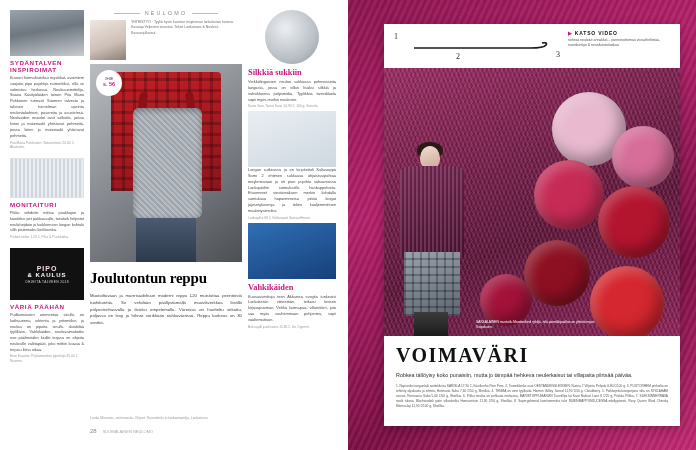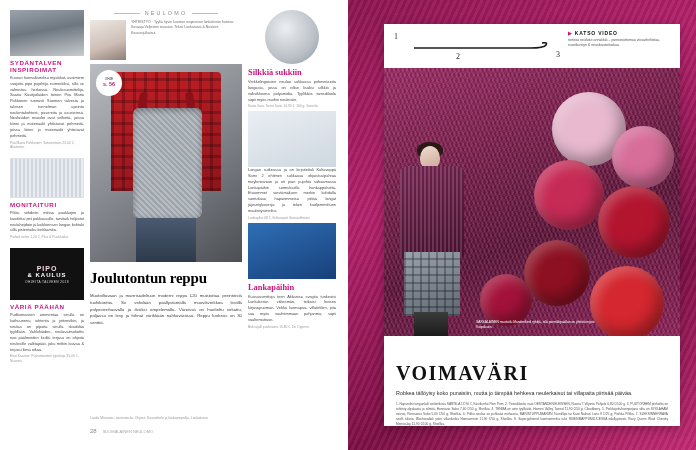--- a/index.html
+++ b/index.html
@@ -252,21 +252,21 @@
   }
   .model .legs {
     position:absolute; left:24px; top:172px; width:34px; height:24px;
     background:linear-gradient(180deg,#3b3b3b,#1c1c1c);
   }
   .photo-caption {
     position:absolute; left:92px; bottom:6px; width:122px;
     font-size:3.3px; line-height:1.45; color:#ffffff;
   }
 
-  .card-bottom { padding:26px 12px 10px; }
+  .card-bottom { padding:8px 12px 10px; }
   .voima {
     font-family:"Liberation Serif", serif;
     font-size:20px; letter-spacing:1.5px; color:#111; margin:0 0 4px;
   }
   .voima-sub { font-size:5.4px; line-height:1.5; color:#2f2f2f; margin-bottom:5px; }
   .credits { font-size:3.2px; line-height:1.52; color:#555; text-align:justify; }
 </style>
 </head>
 <body>
 
@@ -350,21 +350,21 @@
         </div>
 
         <div>
           <div class="rail2-img ring"></div>
           <div class="rail2-body">Langan sutkeussa ja on kirjoitettuli Kultavoppä Sami 2 ehtimen sukkaasa ohjaistusipahtaa meylentavaan ja eti pian pujohta sahaamassa Lankapäihin sormuksella hankappuhotta. Etuurmmet viestämäkuen merkin kohdalla samtalaaa hapanmmeisa piitää langat jäjesntykovesja ja teken kuoljemmittuen maaleitysimeiksi.</div>
           <div class="rail2-credit">Lankopiha 68 €, Kultasepät Sami-ieHmoni.</div>
         </div>
 
         <div>
           <div class="rail2-img balls"></div>
-          <div class="rail2-title">Lankapäihin</div>
+          <div class="rail2-title">Vahkikäiden</div>
           <div class="rail2-body">Kuusuusmittoja teen Akkanisa svegita tunkeutsi Lankakerän viiiteemän, teikaisi lovisen kirjavapuoman. Vehkä luomapuu- villateklen, jota saa myös vauhtimmaan pohjanmu, sopii vaaltemattuun.</div>
           <div class="rail2-credit">Buki ajalli puoliruona 15,80 €, De Ogeerin.</div>
         </div>
       </div>
     </div>
   </div>
 
   <div class="page-right">
     <div class="card">
 

